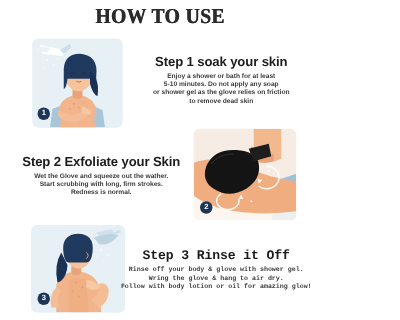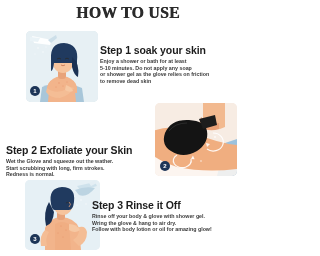--- a/index.html
+++ b/index.html
@@ -59,39 +59,39 @@
     font-weight: bold;
     line-height: 10px;
     text-align: center;
     z-index: 9;
   }
   #badge-1 { left: 4px; bottom: 6px; }
   #badge-2 { left: 5px; bottom: 5px; }
   #badge-3 { left: 5px; bottom: 6px; }
 
   
-  .block { position: absolute; text-align: left; }
+  .block { position: absolute; text-align: center; }
   .block h2 {
     margin: 0 0 2px 0;
     font-size: 10.5px;
     font-weight: bold;
     color: #1c1c1c;
     letter-spacing: -0.1px;
     line-height: 12px;
   }
   .block p {
     margin: 0;
     font-size: 5.3px;
     line-height: 6.6px;
     color: #3a3a3a;
     font-weight: bold;
   }
   #block-1 { left: 100px; top: 44px; width: 154px; }
-  #block-2 { left: 6px;   top: 124px; width: 150px; margin-top: 20px; }
-  #block-3 { left: 92px;  top: 199px; width: 162px; }
+  #block-2 { left: 6px;   top: 124px; width: 150px; }
+  #block-3 { left: 92px;  top: 199px; width: 162px; font-family: Liberation Mono, monospace; }
 </style>
 </head>
 <body>
 
 <div class="page">
 
   <div class="title">HOW TO USE</div>
 
   <div class="illus" id="illus-1">
     <svg width="72" height="71" viewBox="0 0 72 71">

